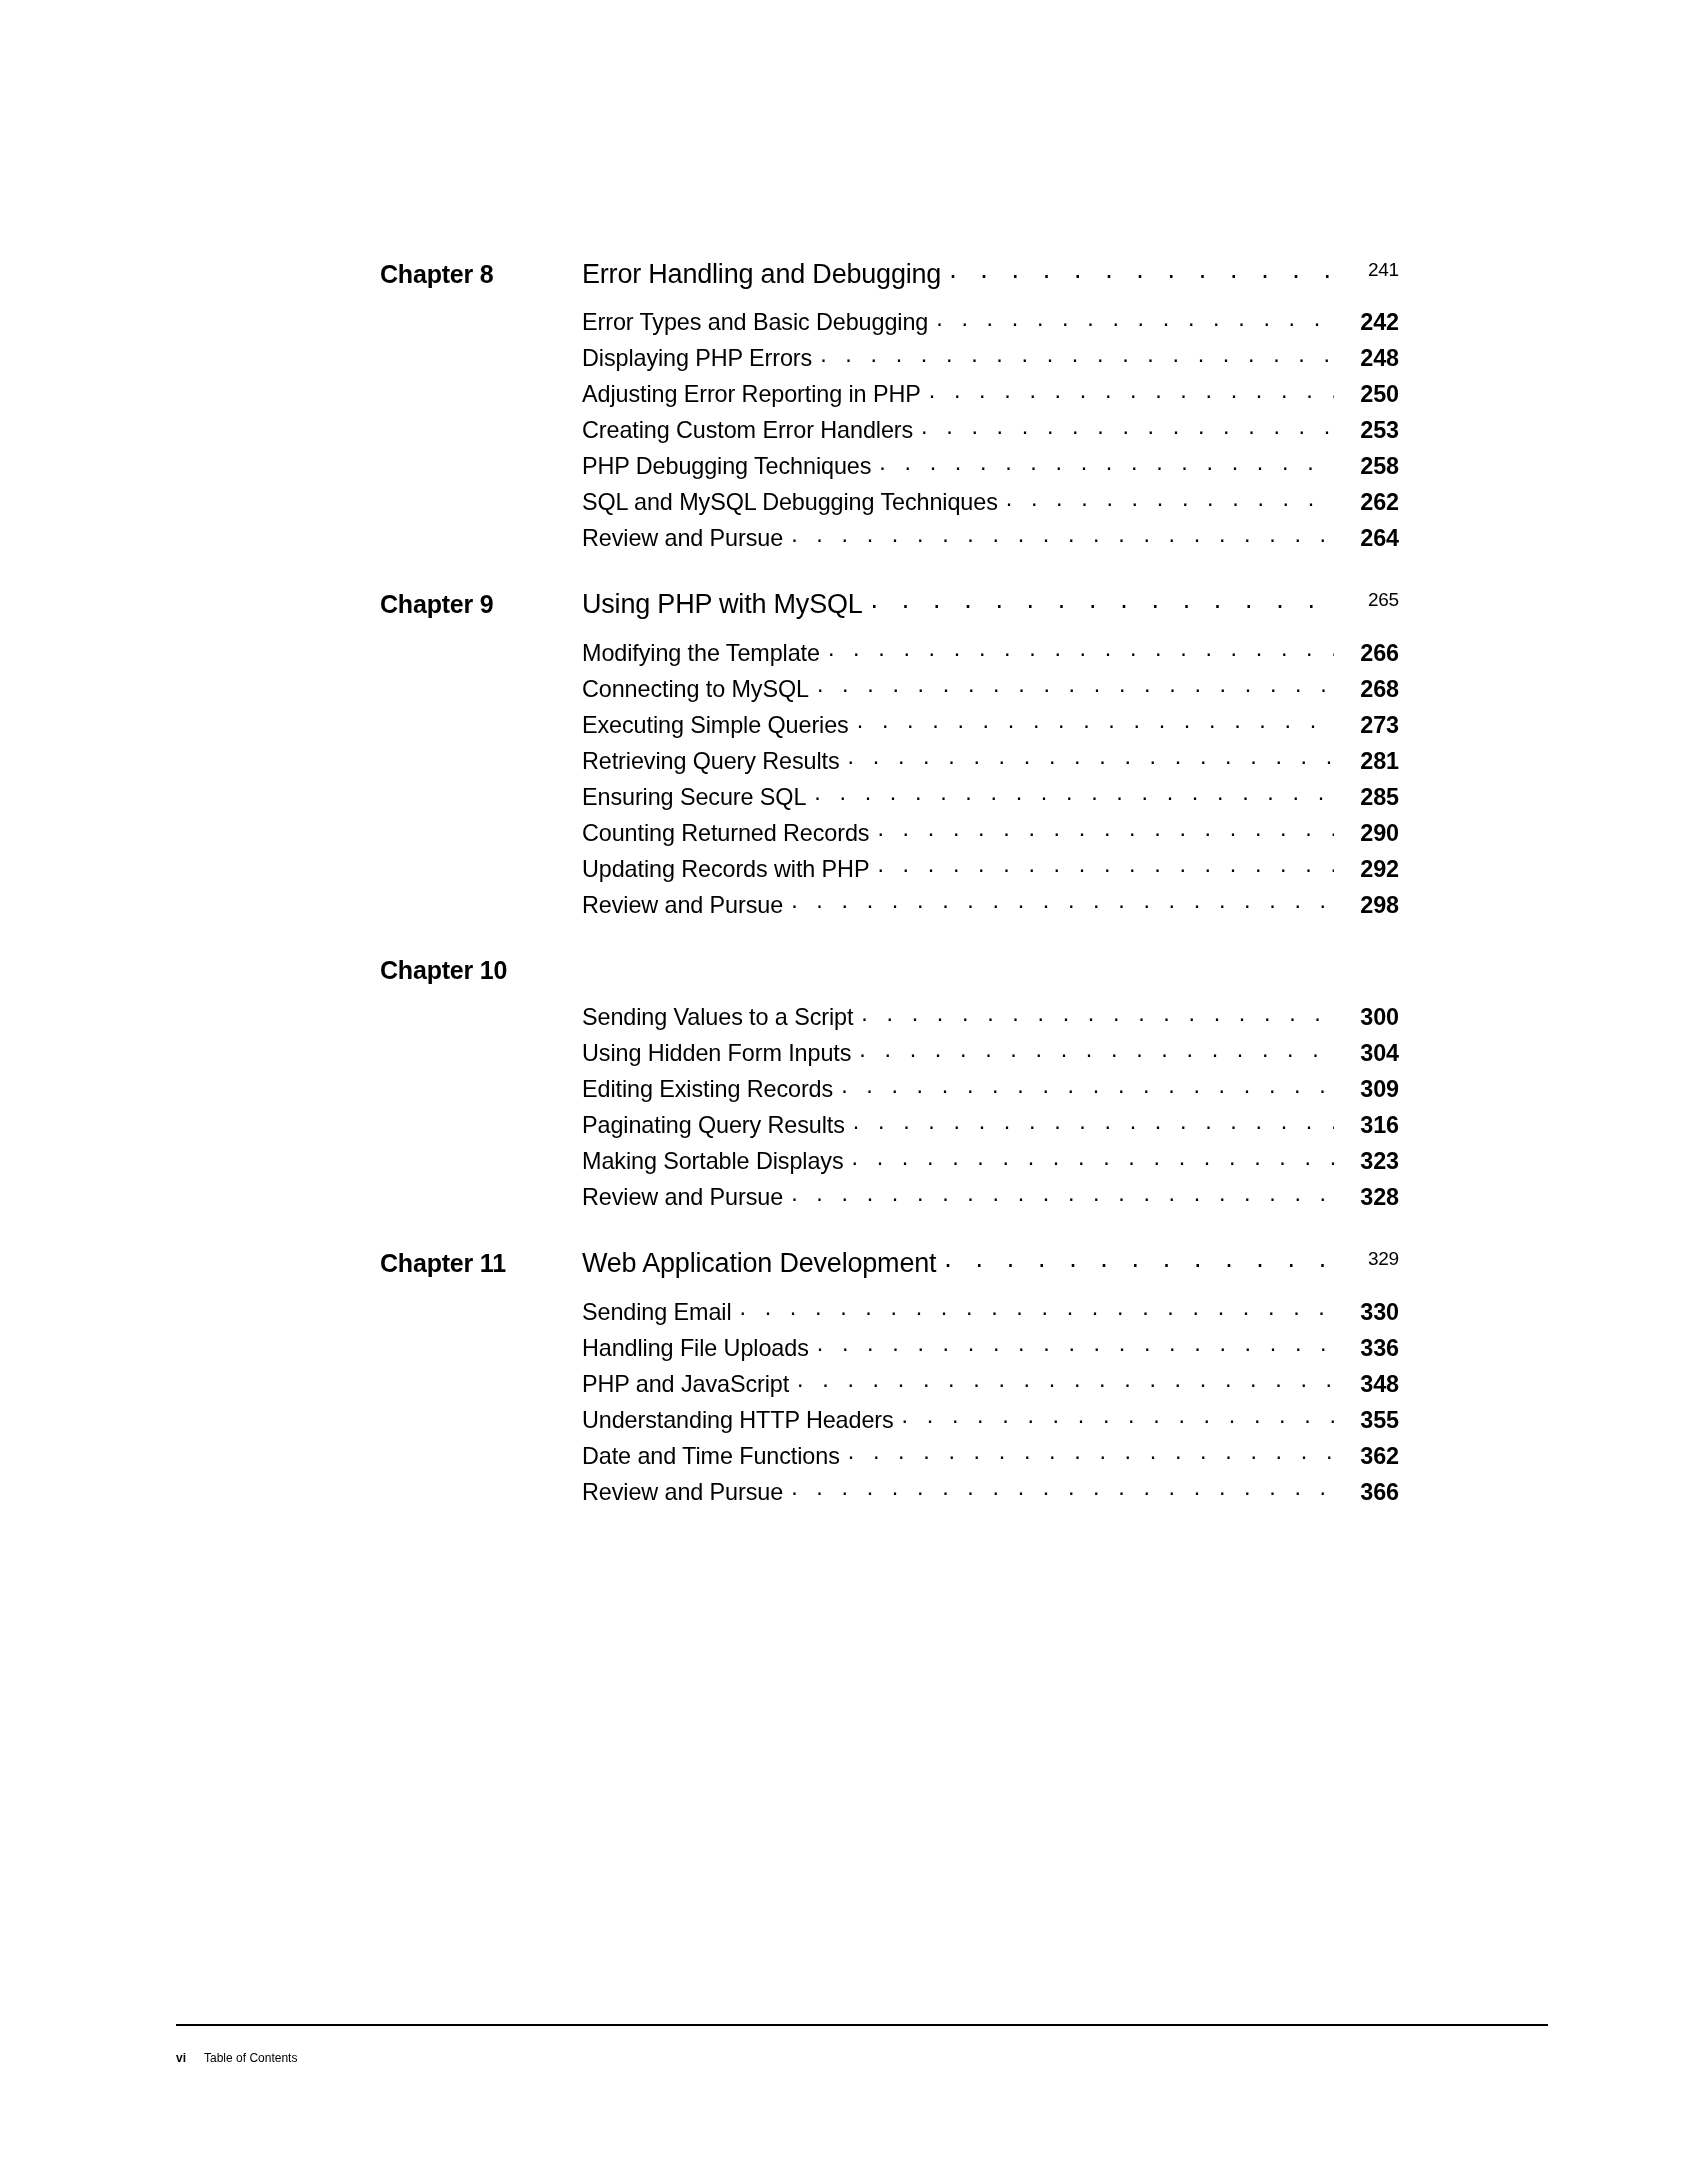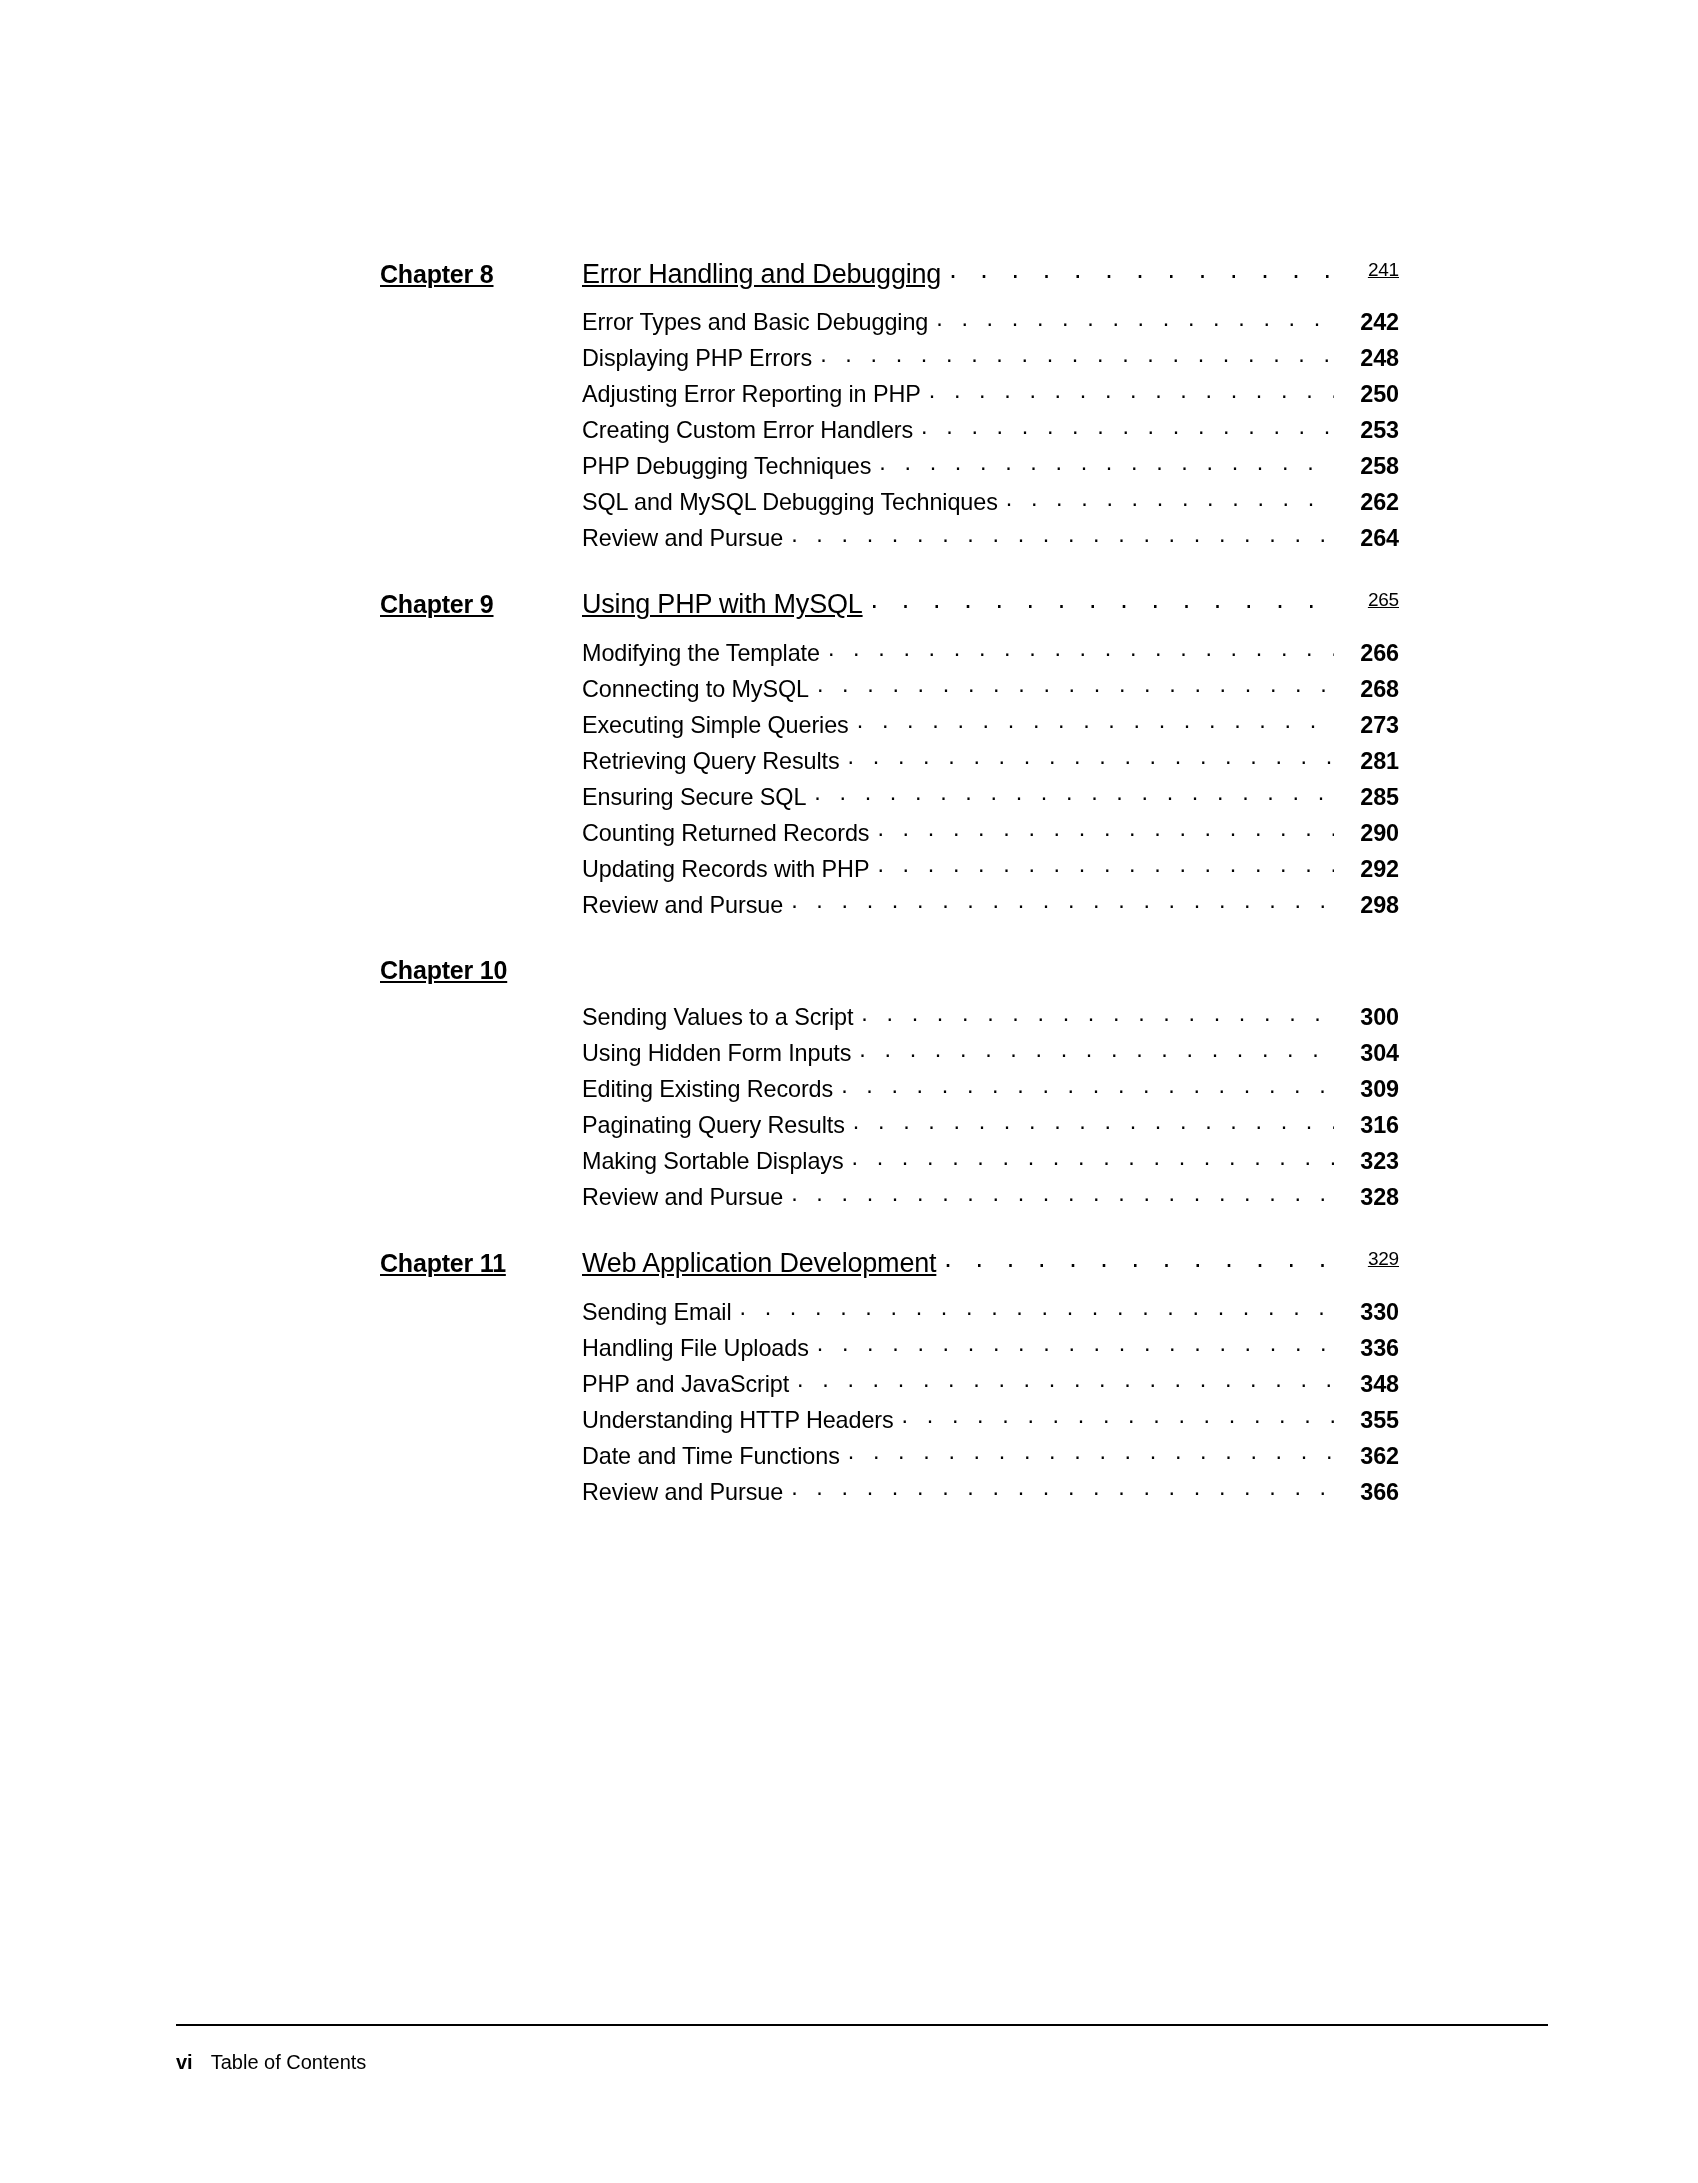--- a/index.html
+++ b/index.html
@@ -26,21 +26,20 @@
     top: 259px;
     width: 1019px;
   }
   .chapter-block {
     margin-bottom: 37px;
   }
   .chapter-head {
     display: flex;
     align-items: baseline;
     margin-bottom: 19.4px;
-    text-decoration: underline;
   }
   .chapter-label {
     width: 202px;
     flex: 0 0 202px;
     font-size: 25px;
     font-weight: bold;
     letter-spacing: -0.2px;
     color: #000;
     white-space: nowrap;
   }
@@ -118,21 +117,21 @@
     right: 150px;
     top: 2024px;
     border-top: 2.4px solid #000;
   }
   .footer {
     position: absolute;
     left: 176px;
     top: 2051px;
     display: flex;
     align-items: baseline;
-    font-size: 20px;
+    font-size: 12px;
   }
   .footer-folio {
     font-weight: bold;
     margin-right: 18px;
   }
   .footer-label {
     font-weight: normal;
   }
 </style>
 </head>

